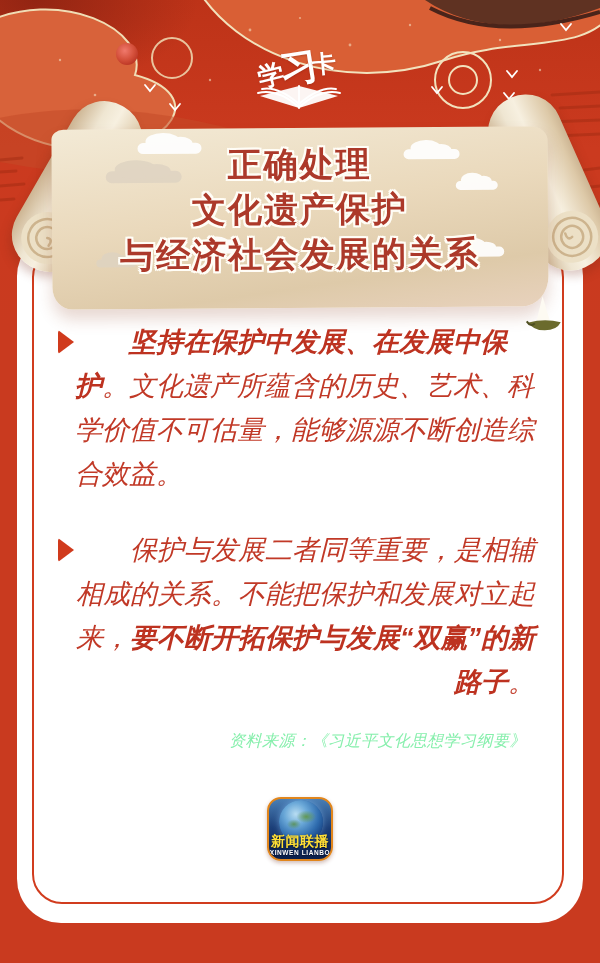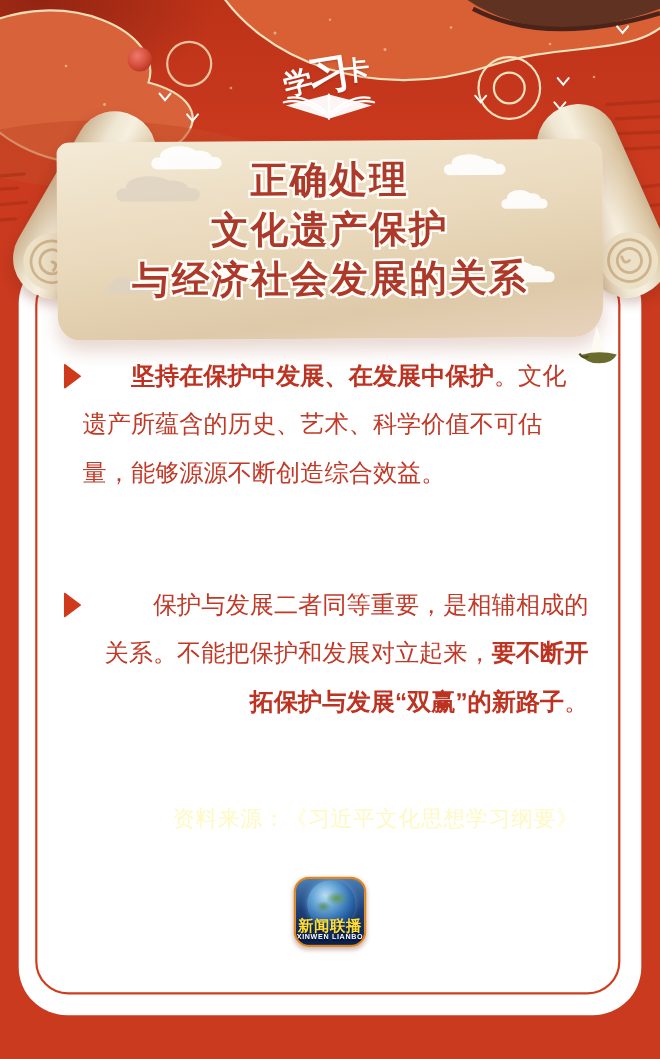--- a/index.html
+++ b/index.html
@@ -58,28 +58,28 @@
   
   .tri{
     position:absolute;width:0;height:0;
     border-top:12px solid transparent;border-bottom:12px solid transparent;
     border-left:16px solid #d03a1c;border-radius:3px;
   }
   .tri1{left:58px;top:330px;}
   .tri2{left:58px;top:538px;}
   .para{
     position:absolute;left:75px;width:460px;margin:0;
-    font-size:22px;line-height:44px;color:#c13927;text-indent:2em;
+    font-size:27px;line-height:44px;color:#c13927;text-indent:2em;font-style:italic;
   }
   .para b{color:#bd3220;}
   .para1{top:320px;}
   .para2{top:528px;text-align:right;}
   .source{
     position:absolute;right:74px;top:731px;
-    font-size:20px;color:#fef9c3;letter-spacing:.5px;
+    font-size:16px;color:#86efac;letter-spacing:.5px;font-style:italic;
   }
   
   .logo{
     position:absolute;left:267px;top:797px;width:66px;height:64px;box-sizing:border-box;
     border:2px solid #e1861c;border-radius:14px;overflow:hidden;
     background:linear-gradient(180deg,#4a7fb5 0%,#1c3f78 48%,#0a1f4a 100%);
     box-shadow:0 2px 4px rgba(100,30,10,.3);
   }
   .globe{
     position:absolute;left:10px;top:1px;width:44px;height:44px;border-radius:50%;

